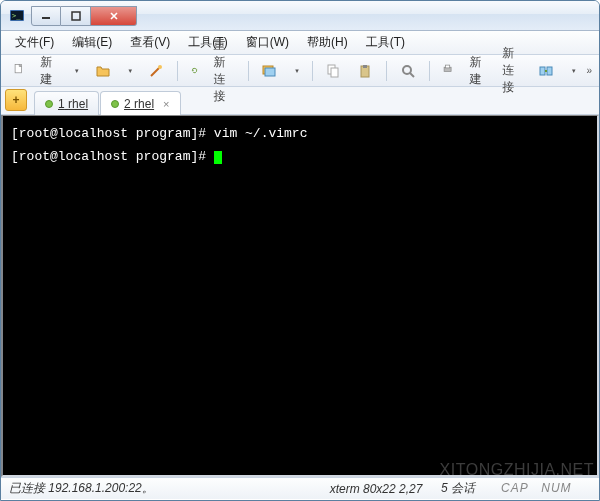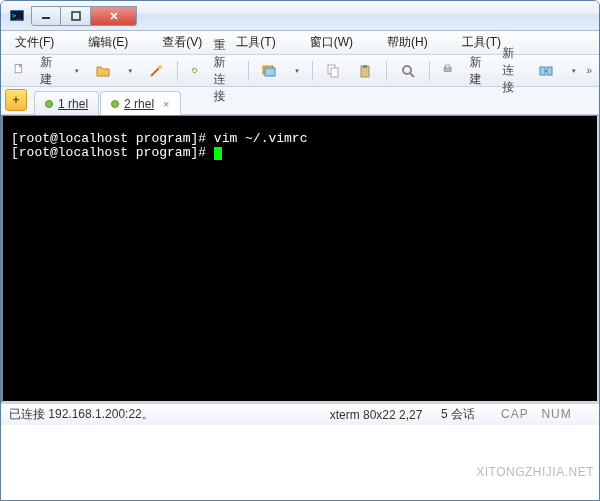--- a/index.html
+++ b/index.html
@@ -9,52 +9,52 @@
 
 .titlebar { height: 30px; background: linear-gradient(to bottom, #f8fafd 0%, #e6eef7 45%, #d6e3f2 46%, #e4edf8 100%); display: flex; align-items: center; padding: 0 4px 0 8px; border-bottom: 1px solid #a9b9cc; }
 .titlebar .icon { width: 16px; height: 16px; margin-right: 6px; }
 .titlebar .title { flex: 1; color: #333; font-size: 12px; }
 .win-controls { display: flex; gap: 0; }
 .win-btn { width: 30px; height: 20px; border: 1px solid #8a9bb0; background: linear-gradient(to bottom, #f3f7fc, #d7e2f0); display: flex; align-items: center; justify-content: center; font-size: 10px; color: #333; }
 .win-btn.min { border-radius: 0 0 0 3px; }
 .win-btn.max { border-left: none; }
 .win-btn.close { width: 46px; border-left: none; border-radius: 0 0 3px 0; background: linear-gradient(to bottom, #e9968e, #d6473a); color: #fff; }
 
-.menubar { height: 24px; background: linear-gradient(to bottom, #fdfefe, #eef2f7); border-bottom: 1px solid #c9d4e2; display: flex; align-items: center; padding: 0 6px; gap: 18px; }
+.menubar { height: 24px; background: linear-gradient(to bottom, #fdfefe, #eef2f7); border-bottom: 1px solid #c9d4e2; display: flex; align-items: center; padding: 0 6px; gap: 2px; }
 .menu-item { padding: 2px 8px; color: #222; cursor: default; }
 
 .toolbar { height: 32px; background: linear-gradient(to bottom, #fbfcfe, #e9eef5); border-bottom: 1px solid #c9d4e2; display: flex; align-items: center; padding: 0 6px; gap: 4px; }
 .tb-btn { height: 24px; display: flex; align-items: center; gap: 16px; padding: 0 5px; border: 1px solid transparent; border-radius: 3px; color: #444; background: transparent; }
 .tb-sep { width: 1px; height: 20px; background: #c3cfdd; margin: 0 3px; }
 .tb-icon { width: 16px; height: 16px; display: inline-block; }
 .tb-btn .dd { font-size: 7px; color: #555; margin-left: 2px; }
 .tb-text { font-size: 12px; }
 .tb-expand { margin-left: auto; width: 14px; text-align: center; color: #555; font-size: 10px; }
 
 .tabbar { height: 28px; background: #f3f6fa; border-bottom: 1px solid #c9d4e2; display: flex; align-items: flex-end; padding: 0 4px; gap: 1px; }
 .tab-add { width: 22px; height: 22px; background: linear-gradient(to bottom, #ffe27a, #f6b83c); border: 1px solid #d29a2a; border-radius: 3px; display: flex; align-items: center; justify-content: center; color: #7a5200; font-weight: bold; margin-bottom: 3px; margin-right: 6px; }
 .tab { height: 24px; display: flex; align-items: center; gap: 5px; padding: 0 10px; border: 1px solid #c0cbd9; border-bottom: none; border-radius: 4px 4px 0 0; background: linear-gradient(to bottom, #fbfcfe, #e9eef5); color: #333; position: relative; top: 1px; margin-top: 36px; }
 .tab.active { background: #fff; justify-content: center; }
 .tab .bullet { width: 8px; height: 8px; border-radius: 50%; background: #7fc24a; border: 1px solid #5a9a2f; }
 .tab .tlabel { text-decoration: underline; }
 .tab .tlabel .hotkey { text-decoration: underline; }
 .tab .tclose { font-size: 11px; color: #888; margin-left: 4px; }
 
-.terminal { height: 288px; background: #000; color: #ddd; font-family: "Courier New", monospace; font-size: 13px; padding: 16px 8px; border: 2px inset #d0d7e0; border-top: 1px solid #888; line-height: 14px; white-space: pre; overflow: hidden; }
+.terminal { height: 362px; background: #000; color: #ddd; font-family: "Courier New", monospace; font-size: 13px; padding: 6px 8px; border: 2px inset #d0d7e0; border-top: 1px solid #888; line-height: 23px; white-space: pre; overflow: hidden; }
 .terminal .prompt { color: #ffffff; }
 .terminal .cmd { color: #ffffff; }
 .cursor { display: inline-block; width: 8px; height: 13px; background: #00ff00; vertical-align: text-bottom; }
 
-.statusbar { height: 22px; background: linear-gradient(to bottom, #fdfefe, #eef2f7); border-top: 1px solid #c9d4e2; display: flex; align-items: center; padding: 0 8px; font-size: 12px; color: #333; }
+.statusbar { height: 22px; background: linear-gradient(to bottom, #fdfefe, #eef2f7); border-top: 1px solid #c9d4e2; display: flex; align-items: center; padding: 0 8px; font-size: 12px; color: #333; font-style: italic; }
 .status-left { flex: 1; }
 .status-mid { width: 130px; text-align: center; }
 .status-sess { width: 60px; text-align: left; }
 .status-caps { width: 90px; color: #888; letter-spacing: 1px; }
 
-.watermark { position: absolute; right: 6px; bottom: 22px; color: rgba(120,120,120,0.5); font-size: 12px; font-family: Arial; letter-spacing: 0.5px; }
+.watermark { position: absolute; right: 6px; bottom: 22px; color: rgba(120,120,120,0.5); font-size: 16px; font-family: Arial; letter-spacing: 0.5px; }
 </style>
 </head>
 <body>
 
 <div class="window">
   <div class="titlebar">
     <span class="icon">
       <svg viewBox="0 0 16 16">
           <rect x="1" y="2" width="14" height="11" rx="1" fill="#3a6aa8"></rect>
           <rect x="2" y="3" width="12" height="9" fill="#0a1a2a"></rect>

